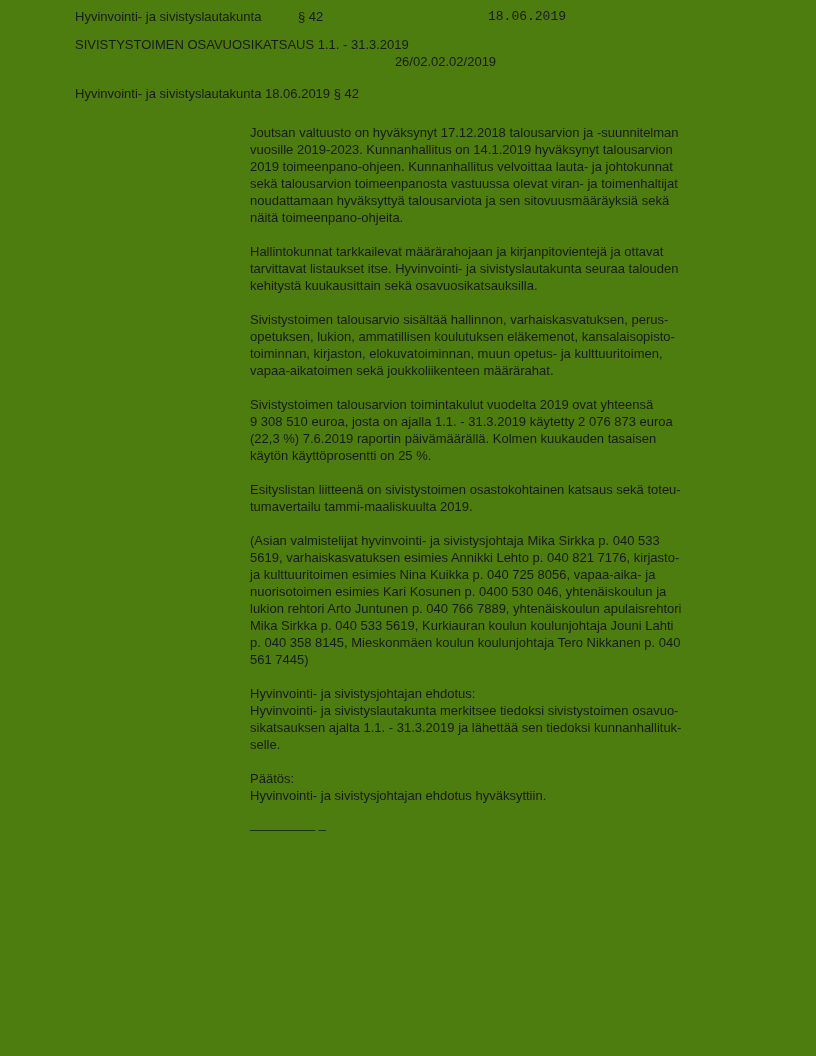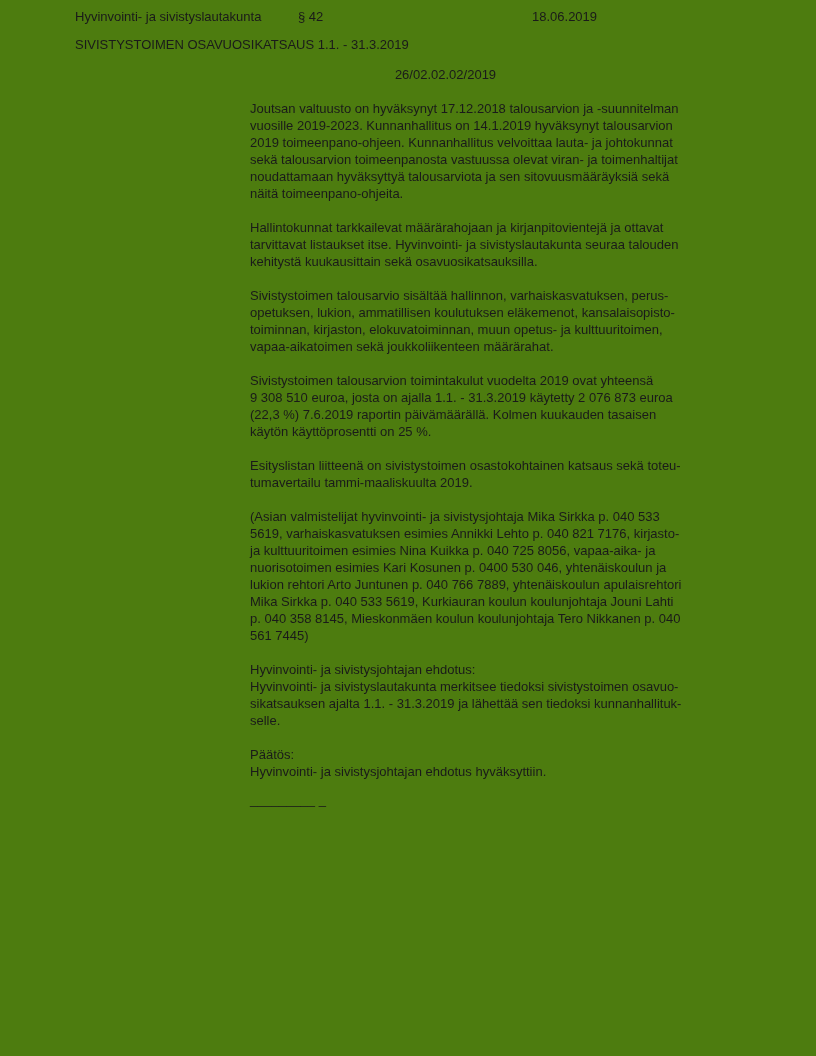--- a/index.html
+++ b/index.html
@@ -11,23 +11,23 @@
     background: #4d7c0f;
     font-family: "Liberation Sans", "DejaVu Sans", sans-serif;
     font-size: 13px;
     line-height: 17px;
     color: #1a1a1a;
     overflow: hidden;
   }
   .doc-header { position: absolute; top: 8px; left: 0; width: 100%; height: 17px; }
   .doc-header .committee { position: absolute; left: 75px; white-space: nowrap; }
   .doc-header .section-number { position: absolute; left: 298px; white-space: nowrap; }
-  .doc-header .header-date { position: absolute; left: 532px; white-space: nowrap; }
+  .doc-header .header-date { position: absolute; left: 488px; white-space: nowrap; font-family: Liberation Mono, monospace; }
   .content { padding: 36px 0 0 75px; }
-  .doc-title { margin-bottom: 13px; white-space: nowrap; }
+  .doc-title { margin-bottom: 0; white-space: nowrap; }
   .diary-number { margin-bottom: 15px; white-space: nowrap; text-align: center; }
   .subheading { margin-bottom: 20px; white-space: nowrap; }
   .body-block { margin-left: 175px; width: 540px; padding-top: 2px; }
   .body-block p { white-space: pre-line; margin: 0 0 17px 0; }
   .body-block p.heading-line { margin-bottom: 0; }
   .body-block p.decision-text { margin-bottom: 0; }
   .u { text-underline-offset: 2px; }
   .signature { margin-top: 11px !important; white-space: pre; }
 </style>
 </head>
@@ -37,20 +37,21 @@
 
   <div class="doc-header">
     <span class="committee">Hyvinvointi- ja sivistyslautakunta</span>
     <span class="section-number">§ 42</span>
     <span class="header-date">18.06.2019</span>
   </div>
 
   <div class="content">
     <div class="doc-title">SIVISTYSTOIMEN OSAVUOSIKATSAUS 1.1. - 31.3.2019</div>
     <div class="diary-number">26/02.02.02/2019</div>
+    <div class="subheading">Hyvinvointi- ja sivistyslautakunta 18.06.2019 § 42</div>
 
     <div class="body-block">
       <p>Joutsan valtuusto on hyväksynyt 17.12.2018 talousarvion ja -suunnitelman
 vuosille 2019-2023. Kunnanhallitus on 14.1.2019 hyväksynyt talousarvion
 2019 toimeenpano-ohjeen. Kunnanhallitus velvoittaa lauta- ja johtokunnat
 sekä talousarvion toimeenpanosta vastuussa olevat viran- ja toimenhaltijat
 noudattamaan hyväksyttyä talousarviota ja sen sitovuusmääräyksiä sekä
 näitä toimeenpano-ohjeita.</p>
       <p>Hallintokunnat tarkkailevat määrärahojaan ja kirjanpitovientejä ja ottavat
 tarvittavat listaukset itse. Hyvinvointi- ja sivistyslautakunta seuraa talouden

